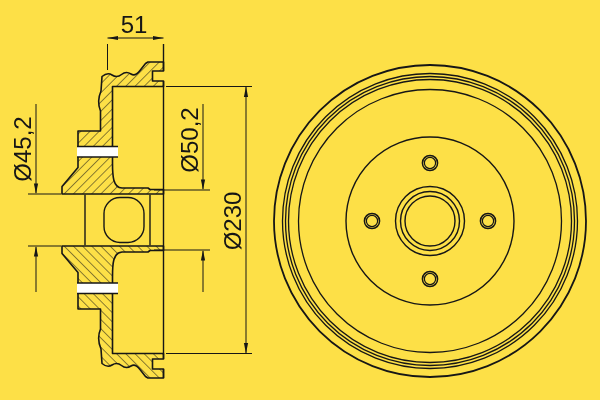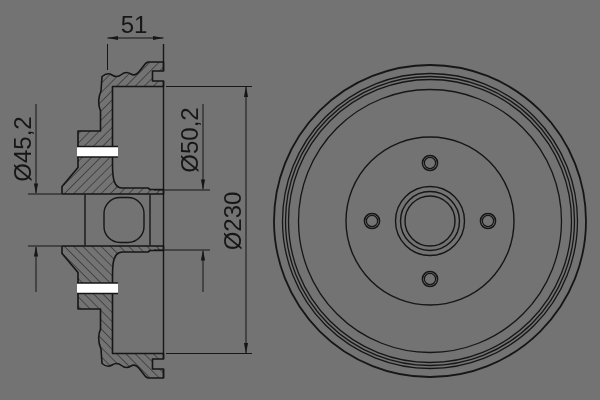--- a/index.html
+++ b/index.html
@@ -1,16 +1,16 @@
 <!DOCTYPE html>
 <html><head>
 <meta charset="utf-8">
 <style>
   html,body{margin:0;padding:0;background:#ffffff;}
-  .canvas{width:600px;height:400px;background:#737373;position:relative;overflow:hidden;}
+  .canvas{width:600px;height:400px;background:#fde047;position:relative;overflow:hidden;}
   svg{display:block;}
   svg text{font-family:"Liberation Sans","DejaVu Sans",sans-serif;font-size:24px;fill:#161616;}
   .thin{stroke:#161616;stroke-width:1;fill:none;}
   .arrow{fill:#161616;stroke:none;}
   .metal{fill:url(#hatch);stroke:#161616;stroke-width:1.6;stroke-linejoin:round;}
   .cut{fill:#ffffff;stroke:none;}
   .edge{stroke:#161616;stroke-width:1.4;fill:none;}
   .bore{stroke:#161616;stroke-width:1.4;fill:none;}
   [data-name="front-view"] circle{fill:none;stroke:#161616;}
 </style>

